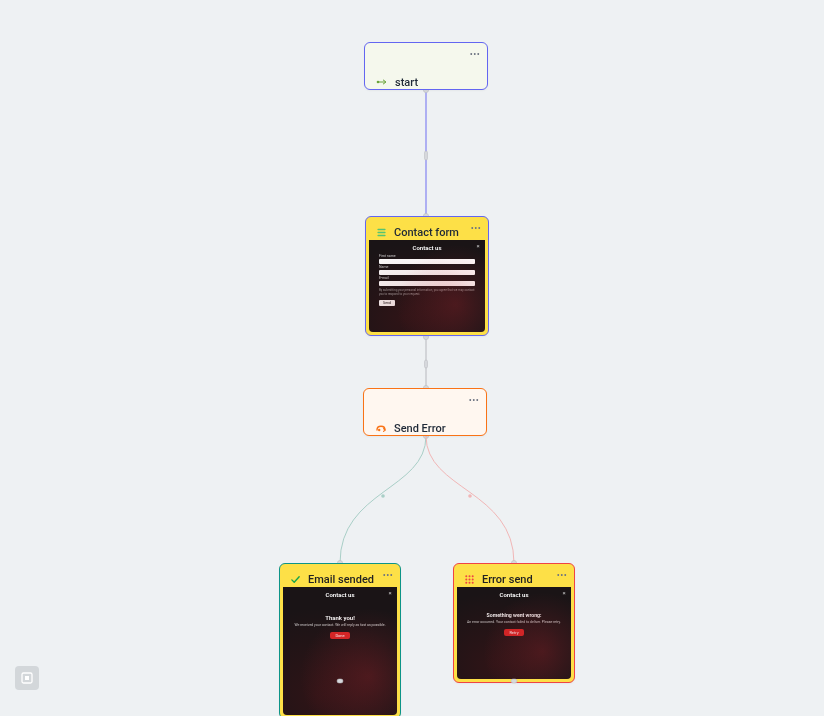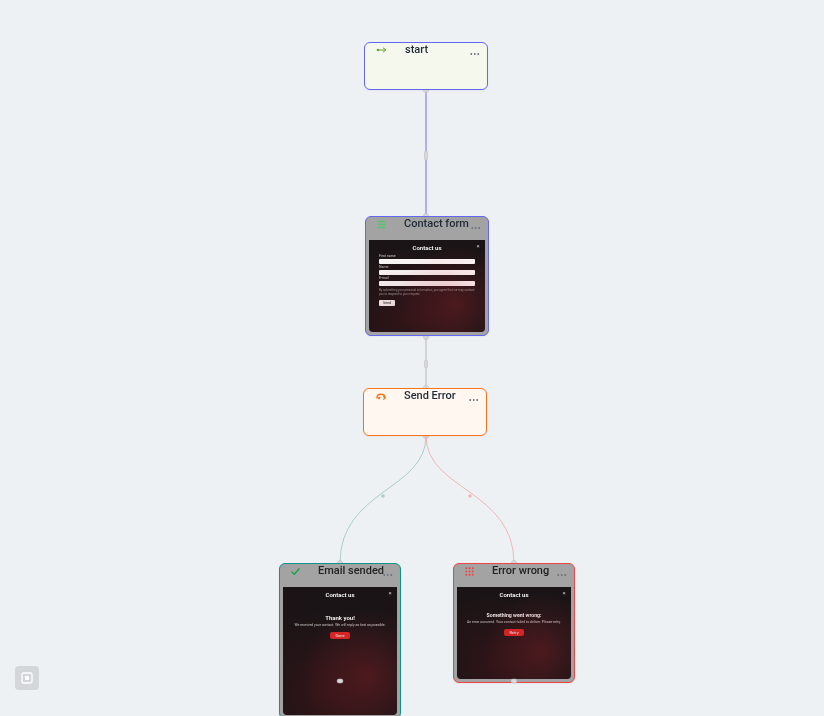--- a/index.html
+++ b/index.html
@@ -27,29 +27,29 @@
     fill: #d6d8dc;
     stroke: #b6b8bc;
     stroke-width: 0.5;
   }
 
   
   .node {
     position: absolute;
     border-radius: 6px;
     border: 1px solid;
-    background: #a3a3a3;
+    background: #fde047;
     box-shadow: 0 1px 2px rgba(0,0,0,0.04);
   }
   .node .header {
     height: 22px;
     display: flex;
-    align-items: flex-start;
+    align-items: flex-end;
     padding: 0 8px;
-    gap: 16px;
+    gap: 6px;
   }
   .node .title {
     font-size: 11px;
     font-weight: 500;
     flex: 1;
     white-space: nowrap;
   }
   .dots {
     width: 12px; height: 12px;
     position: absolute;
@@ -321,21 +321,21 @@
         <circle cx="6" cy="2.5" r="1.1" fill="#ef4444"></circle>
         <circle cx="9.5" cy="2.5" r="1.1" fill="#ef4444"></circle>
         <circle cx="2.5" cy="6" r="1.1" fill="#ef4444"></circle>
         <circle cx="6" cy="6" r="1.1" fill="#ef4444"></circle>
         <circle cx="9.5" cy="6" r="1.1" fill="#ef4444"></circle>
         <circle cx="2.5" cy="9.5" r="1.1" fill="#ef4444"></circle>
         <circle cx="6" cy="9.5" r="1.1" fill="#ef4444"></circle>
         <circle cx="9.5" cy="9.5" r="1.1" fill="#ef4444"></circle>
       </svg>
     </span>
-    <span class="title">Error wrong</span>
+    <span class="title">Error send</span>
   </div>
   <div class="preview">
     <div class="p-title">
       <span>Contact us</span>
       <span class="close-x">×</span>
     </div>
     <div class="thxTitle" style="padding-top:12px; font-size:5.2px;">Something went wrong:</div>
     <div class="body">An error occurred. Your contact failed to deliver. Please retry.</div>
     <div class="btn">Retry</div>
   </div>

